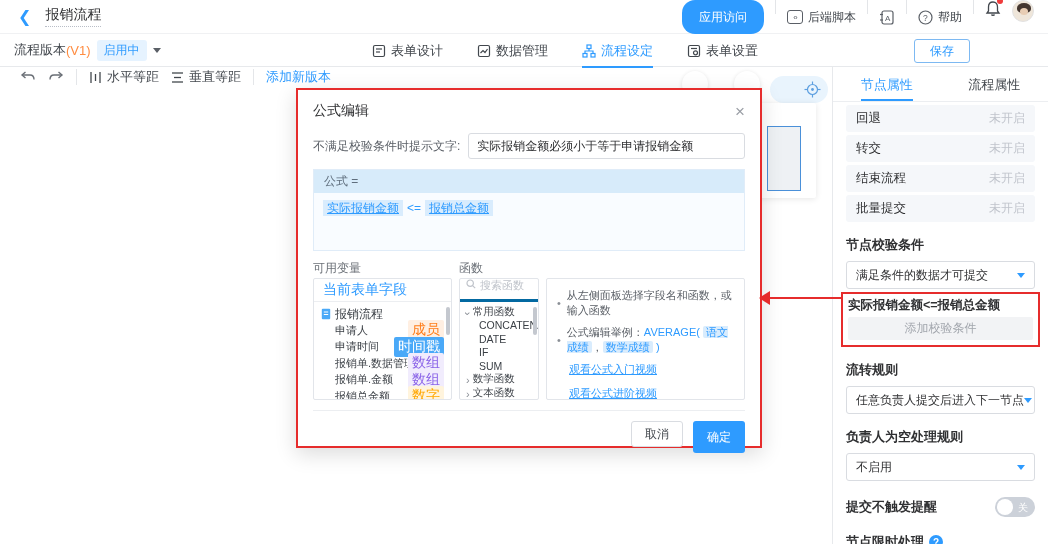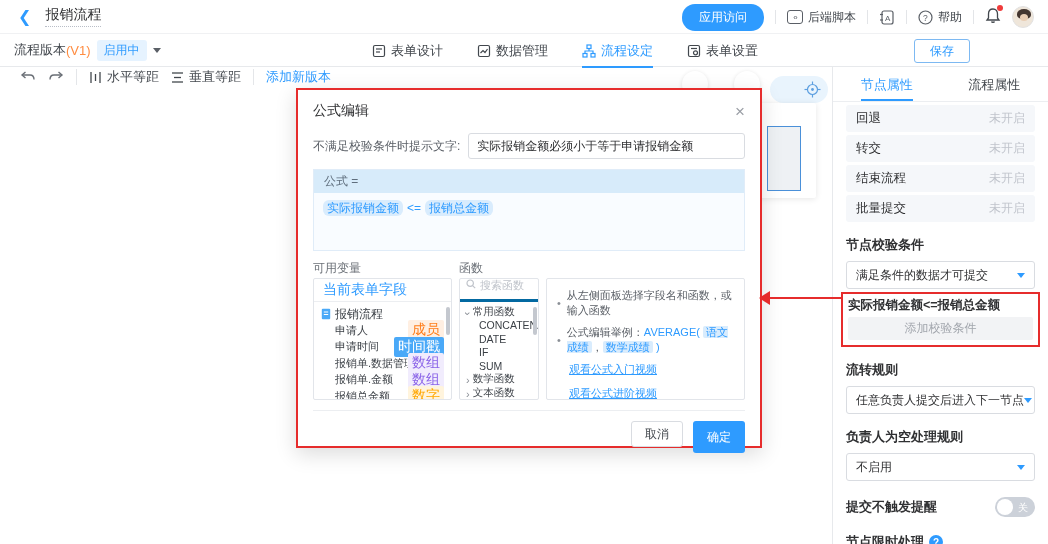--- a/index.html
+++ b/index.html
@@ -1,20 +1,20 @@
 <!DOCTYPE html>
 <html><head>
 <meta charset="utf-8">
 <style>
   * { margin:0; padding:0; box-sizing:border-box; }
   html,body { width:1048px; height:544px; font-family:"Liberation Sans","DejaVu Sans",sans-serif; background:#fff; color:#333; overflow:hidden; }
   .hdr { position:absolute; left:0; top:0; width:1048px; height:34px; background:#fff; border-bottom:1px solid #f0f1f3; display:flex; align-items:center; z-index:10; }
   .back { margin-left:18px; color:#2e9bff; font-size:16px; font-weight:bold; cursor:pointer; line-height:1; }
   .hdr-title { margin-left:14px; font-size:14px; color:#303133; border-bottom:1px dotted #b9bec7; padding-bottom:2px; }
-  .hdr-right { position:absolute; right:14px; top:0; height:34px; display:flex; align-items:center; gap:11px; }
+  .hdr-right { position:absolute; right:14px; top:0; height:34px; display:flex; gap:11px; }
   .pill-btn { background:#2e9bff; color:#fff; font-size:12px; border:none; border-radius:13px; padding:5px 17px; cursor:pointer; }
   .vdiv { width:1px; height:14px; background:#e3e5e8; }
   .hdr-item { display:flex; align-items:center; gap:5px; font-size:12px; color:#42474d; cursor:pointer; }
   .icon-box { width:16px; height:14px; border:1px solid #5a5f66; border-radius:3px; font-size:8px; display:flex; align-items:center; justify-content:center; color:#5a5f66; letter-spacing:-1px; }
   .bell-wrap { position:relative; cursor:pointer; }
   .red-dot { position:absolute; right:-2px; top:-2px; width:6px; height:6px; border-radius:50%; background:#f03b3b; }
   .avatar { width:22px; height:22px; border-radius:50%; background:#efe6da; position:relative; overflow:hidden; cursor:pointer; border:1px solid #e2e2e2; }
   .avatar::before { content:""; position:absolute; left:4px; top:2px; width:14px; height:10px; border-radius:50% 50% 40% 40%; background:#433630; }
   .avatar::after { content:""; position:absolute; left:7px; top:7px; width:8px; height:7px; border-radius:50%; background:#e8cdb4; }
 
@@ -43,21 +43,21 @@
   .modal { position:absolute; left:296px; top:21px; width:466px; height:360px; background:#fff; border:2px solid #e62c2c; box-shadow:0 6px 20px rgba(0,0,0,.14); z-index:5; padding:12px 15px; }
   .modal-title-row { display:flex; justify-content:space-between; align-items:center; }
   .modal-title { font-size:14px; color:#303133; }
   .modal-close { font-size:17px; color:#9a9ea5; cursor:pointer; line-height:1; }
   .prompt-row { display:flex; align-items:center; margin-top:13px; gap:8px; }
   .prompt-label { font-size:12px; color:#5a5f66; white-space:nowrap; }
   .prompt-input { flex:1; height:26px; border:1px solid #d9dce1; border-radius:3px; font-size:12px; color:#303133; padding:0 8px; font-family:inherit; }
   .formula-block { margin-top:10px; border:1px solid #e0ecf8; }
   .formula-head { height:23px; background:#d7ebfa; font-size:12px; color:#5f6e7d; display:flex; align-items:center; padding-left:10px; }
   .formula-body { height:57px; background:#f9fcff; padding:7px 9px; font-size:12px; }
-  .chip { background:#d9ecfd; color:#2e9bff; border-radius:6px; padding:1px 4px; }
+  .chip { background:#d9ecfd; color:#2e9bff; border-radius:0; padding:1px 4px;text-decoration:underline; }
   .op { color:#2e9bff; margin:0 4px; }
   .cols { display:flex; margin-top:9px; gap:7px; }
   .col-label { font-size:12px; color:#6b7077; height:18px; }
   .panel { border:1px solid #e2e5ea; border-radius:2px; height:122px; position:relative; overflow:hidden; background:#fff; }
   .col-vars { width:139px; }
   .col-fns { width:80px; }
   .col-help { flex:1; }
   .vars-tab { height:23px; border-bottom:1px solid #eceef1; display:flex; align-items:center; padding-left:9px; font-size:14px; color:#2e9bff; cursor:pointer; }
   .tree { padding:4px 7px 0 7px; }
   .tree-root { display:flex; align-items:center; gap:4px; font-size:12px; color:#3a3f45; height:16px; }

